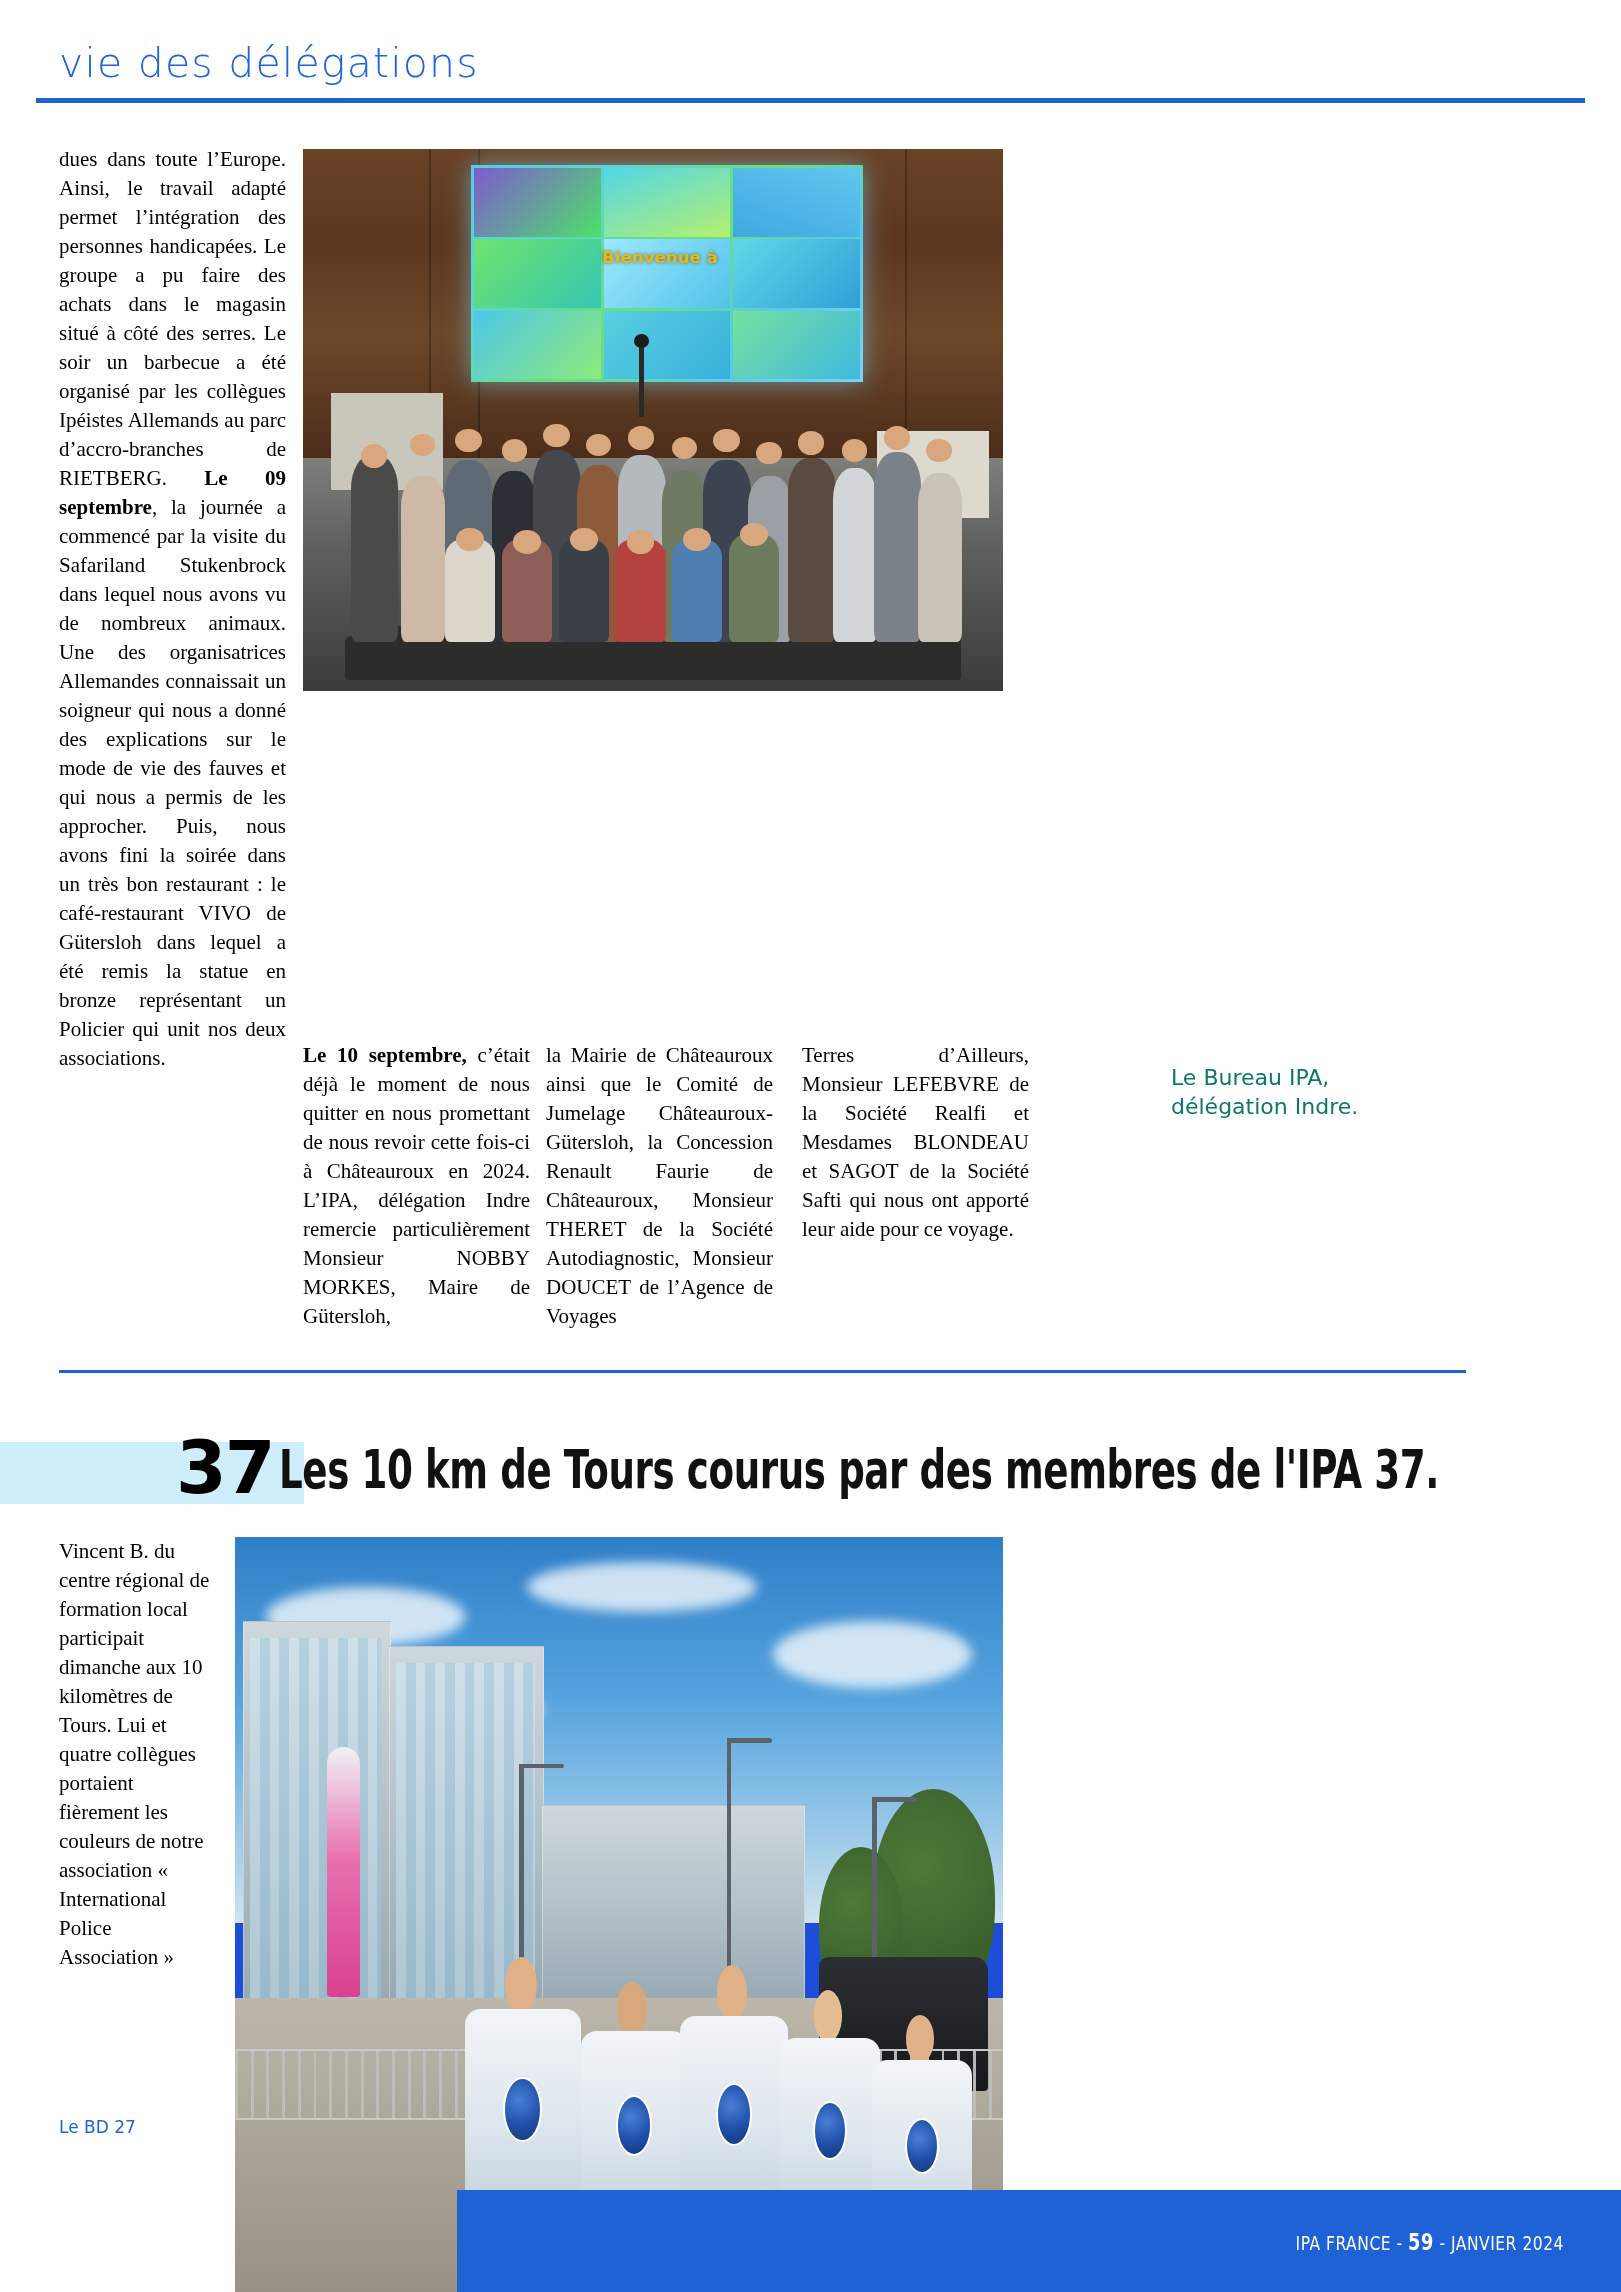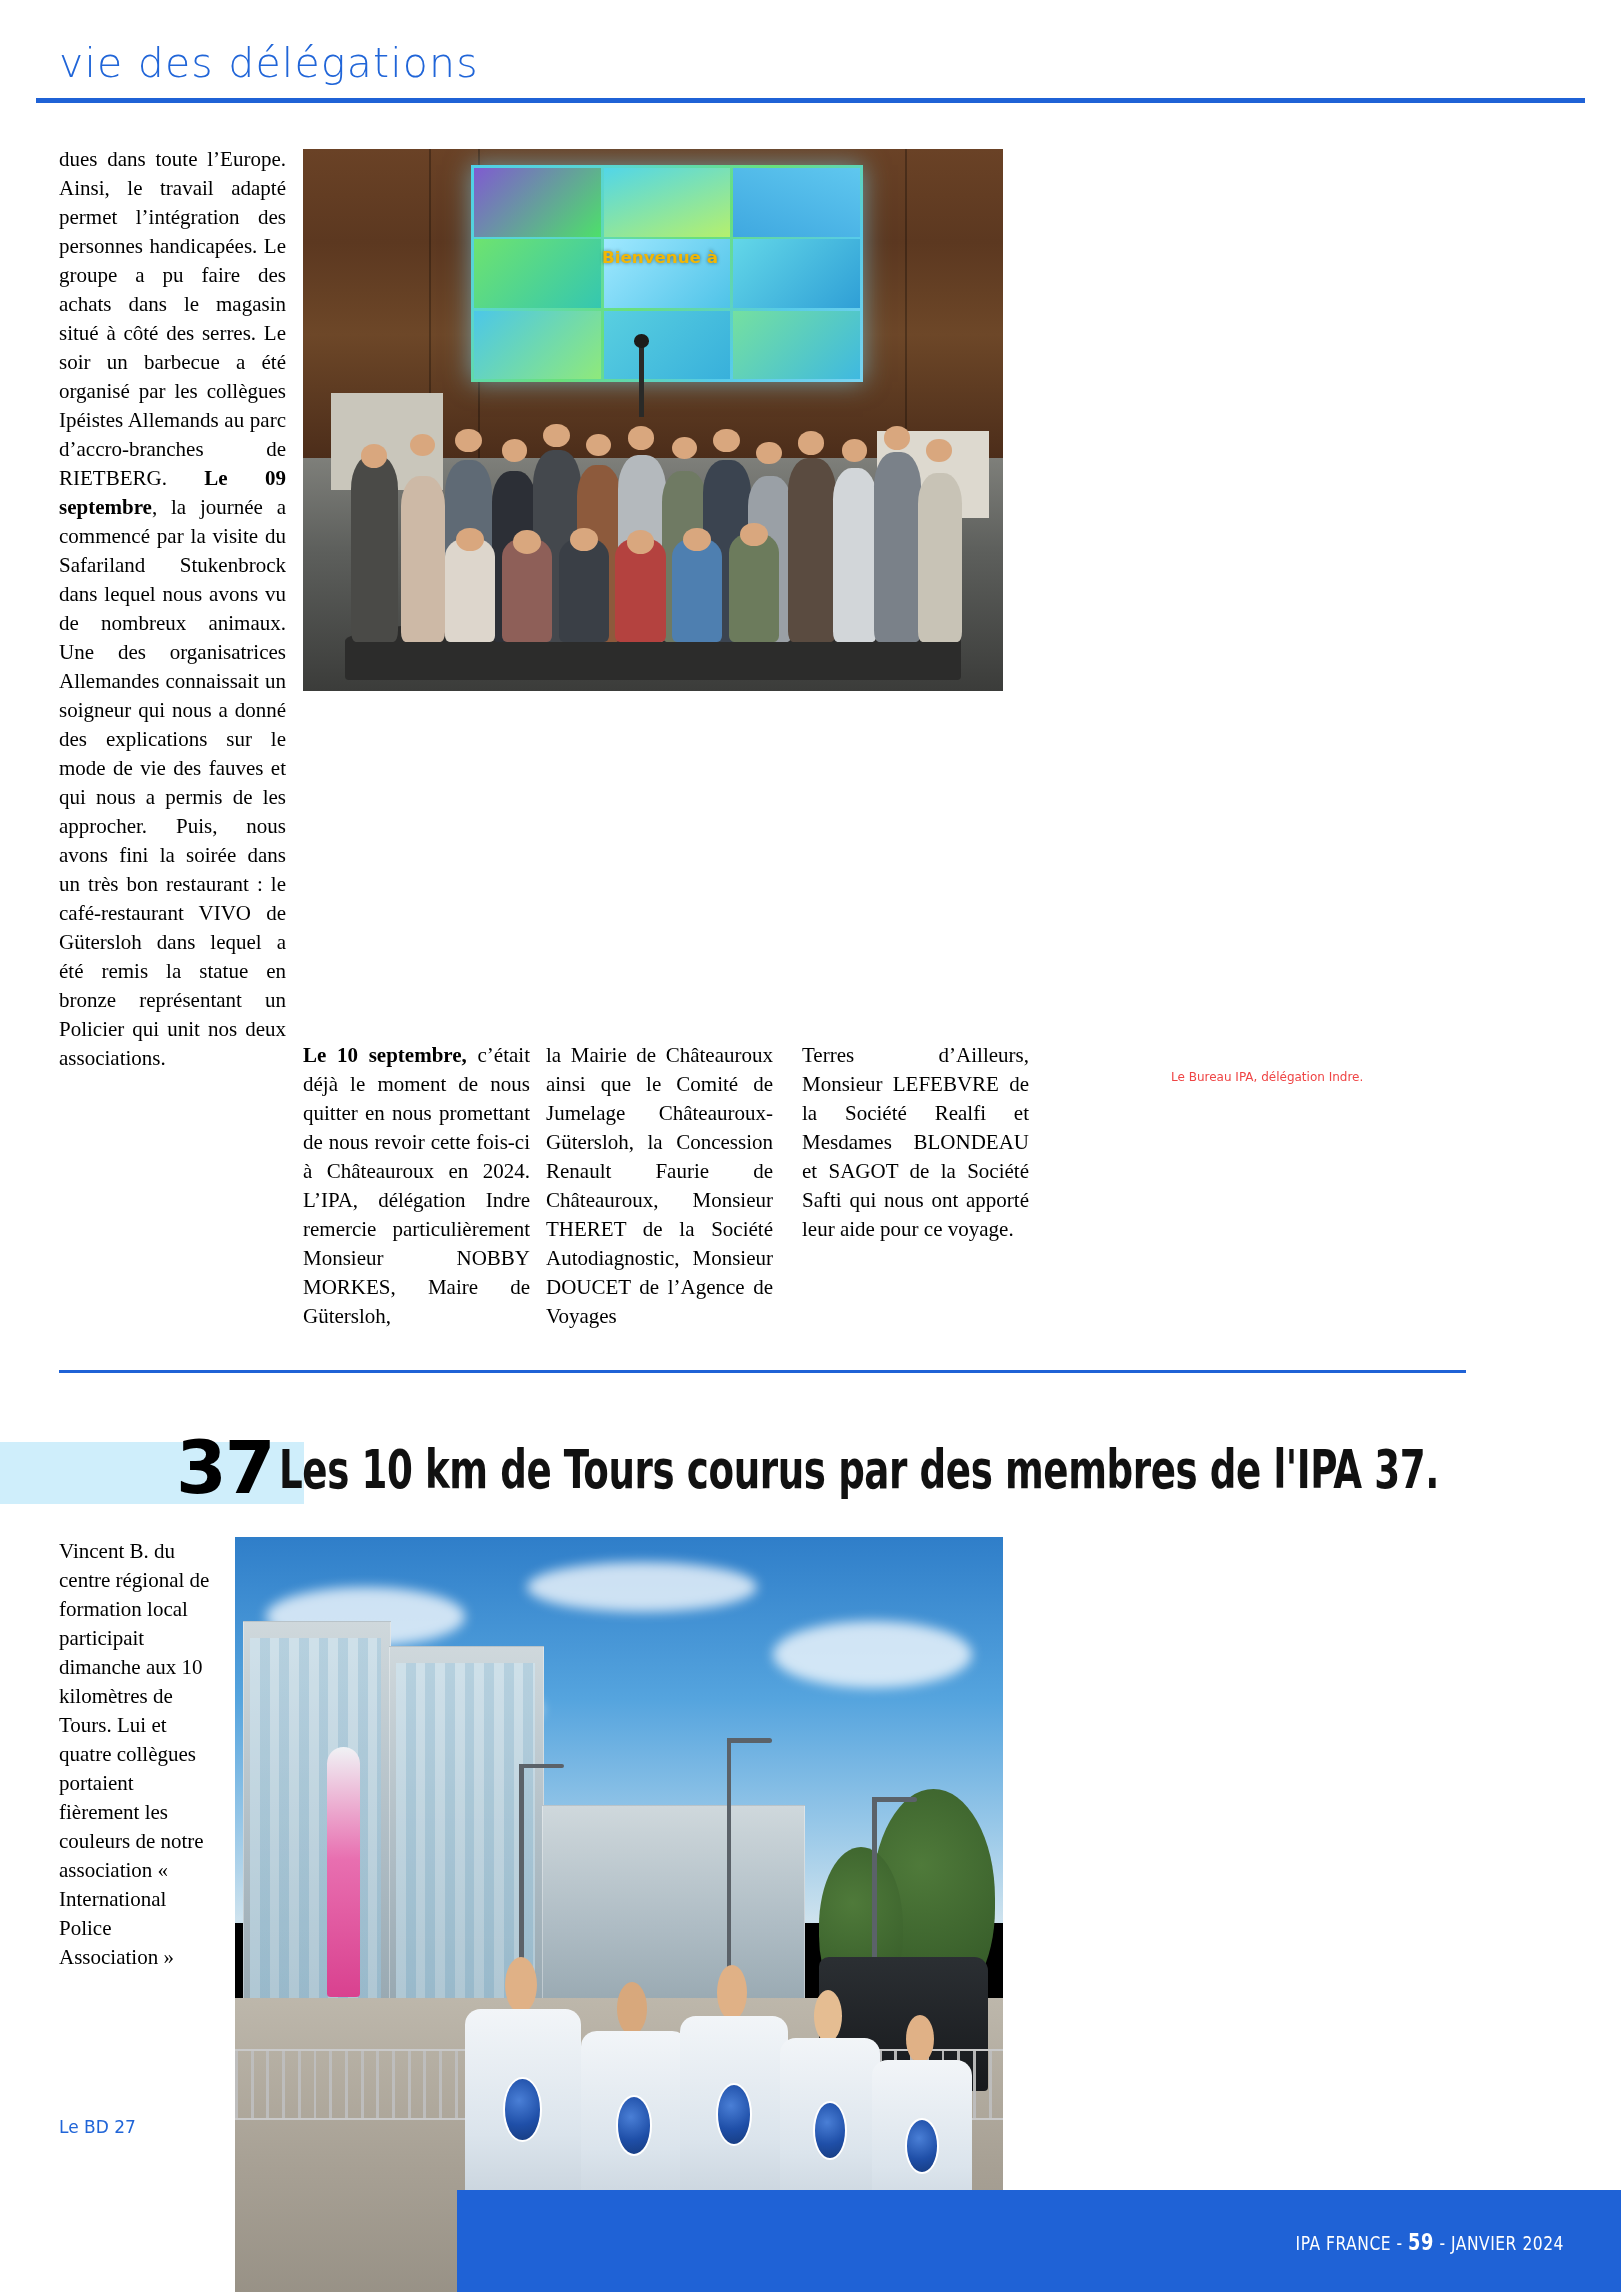--- a/index.html
+++ b/index.html
@@ -57,21 +57,21 @@
   #a1-left-col {
     position: absolute;
     left: 59px;
     top: 145px;
     width: 227px;
   }
 
   .photo {
     position: absolute;
     overflow: hidden;
-    background: #000000;
+    background: #1d4ed8;
   }
 
   
   #photo-gutersloh {
     left: 303px;
     top: 149px;
     width: 700px;
     height: 542px;
   }
   .p1-wall {
@@ -185,22 +185,22 @@
   }
 
   
   #a1-cap-c1 { position: absolute; left: 303px; top: 1041px; width: 227px; }
   #a1-cap-c2 { position: absolute; left: 546px; top: 1041px; width: 227px; }
   #a1-cap-c3 { position: absolute; left: 790px; top: 1041px; width: 227px; margin-left: 12px; }
   #a1-cap-c4 { position: absolute; left: 1171px; top: 1041px; width: 227px; }
 
   .signature {
     font-family: "DejaVu Sans", sans-serif;
-    font-size: 12px;
-    color: #ef4444;
+    font-size: 22px;
+    color: #0f766e;
     margin-top: 21.6px;
     text-align: left;
     font-weight: 400;
   }
 
   
   .section-rule {
     position: absolute;
     left: 59px;
     top: 1370px;

